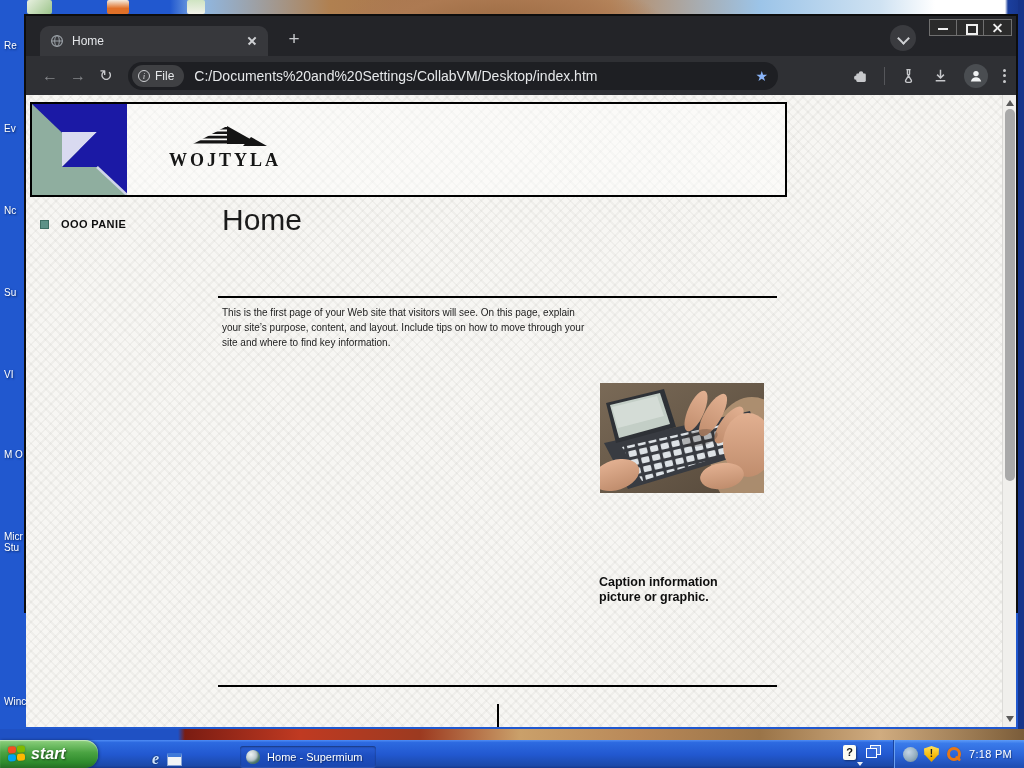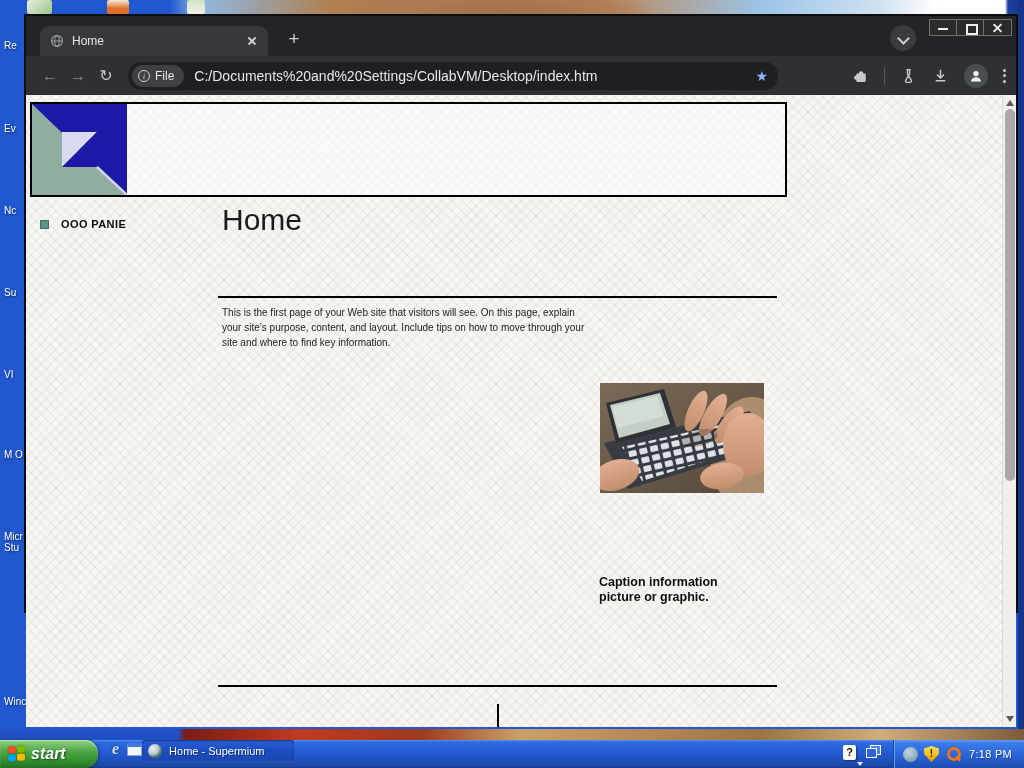--- a/index.html
+++ b/index.html
@@ -84,33 +84,33 @@
   .rule { position:absolute; left:192px; width:559px; height:2px; background:#000; }
   .rule1 { top:201px; } .rule2 { top:590px; }
   .para { position:absolute; left:196px; width:366px; font-size:10px; line-height:15.2px; color:#1c1c1c; }
   .para1 { top:210px; } .para2 { top:278px; }
   .photo { position:absolute; left:574px; top:288px; width:164px; height:110px; }
   .caption { position:absolute; left:573px; top:480px; width:160px; font-size:12.5px; line-height:14.5px; font-weight:bold; color:#0e0e0e; }
   .tick { position:absolute; left:471px; top:609px; width:2px; height:23px; background:#000; }
 
   
   .taskbar { position:absolute; left:0; top:740px; width:1024px; height:28px;
-    background:linear-gradient(180deg,#4f8df5 0%,#2d6ae0 9%,#2258d0 52%,#1c49a8 92%,#16388c 100%); display:flex; align-items:flex-start; }
+    background:linear-gradient(180deg,#4f8df5 0%,#2d6ae0 9%,#2258d0 52%,#1c49a8 92%,#16388c 100%); display:flex; align-items:flex-end;gap:40px; }
   .startbtn { width:98px; height:28px; border-radius:0 13px 13px 0;
     background:linear-gradient(180deg,#8ed17f 0%,#4aa342 45%,#2f8b2c 80%,#256f24 100%);
     box-shadow:inset 0 1px 1px rgba(255,255,255,.5), 1px 0 3px rgba(0,0,0,.4);
     display:flex; align-items:center; padding-left:8px; }
   .winflag { width:17px; height:16px; display:grid; grid-template-columns:8px 8px; grid-template-rows:7px 7px; gap:1px; transform:skewY(-4deg); }
   .winflag i { border-radius:2px 3px 2px 3px; box-shadow:0 0 2px rgba(0,0,0,.35); }
   .wf-r{background:#f25022;} .wf-g{background:#7fba00;} .wf-b{background:#00a4ef;} .wf-y{background:#ffb900;}
   .start-text { color:#fff; font-size:16px; font-weight:bold; font-style:italic; margin-left:6px; text-shadow:1px 1px 2px rgba(0,0,0,.55); }
   .ql { display:flex; align-items:center; margin-left:14px; gap:8px; }
   .ql-e { color:#cfe4ff; font-family:"Liberation Serif",serif; font-style:italic; font-weight:bold; font-size:16px; text-shadow:0 0 2px #123; }
   .ql-win { width:15px; height:13px; background:#f2f4f6; border:1px solid #8aa6d6; border-top:4px solid #3f79d9; border-radius:1px; }
-  .taskbtn { width:152px; height:22px; border-radius:3px;
+  .taskbtn { margin-left:18px; width:136px; height:22px; border-radius:3px;
     background:linear-gradient(180deg,#2a60d6 0%,#1d4ec0 45%,#1a46ae 100%);
     box-shadow:inset 0 1px 2px rgba(0,0,0,.45), inset 0 -1px 1px rgba(255,255,255,.12);
     display:flex; align-items:center; padding:0 6px; }
   .sm-logo { width:14px; height:14px; border-radius:7px;
     background:radial-gradient(circle at 35% 32%, #eef3f4 0%, #b9c6ca 45%, #7d9298 70%, #4e6a68 100%);
     box-shadow:inset -2px -2px 2px rgba(30,90,60,.55); }
   .taskbtn span { color:#fff; font-size:11px; margin-left:7px; text-shadow:1px 1px 1px rgba(0,0,0,.4); white-space:nowrap; }
   .tb-float { position:absolute; display:flex; align-items:flex-start; gap:10px; left:843px; top:745px; }
   .help-ic { width:13px; height:15px; background:#fdfdf2; border-radius:2px; color:#111; font-size:11px; font-weight:bold; text-align:center; line-height:15px; box-shadow:1px 1px 2px rgba(0,0,0,.4); }
   .layers-ic { position:relative; width:14px; height:12px; }
@@ -218,20 +218,36 @@
       <div class="page">
 
         <div class="hdr-box">
           <div class="hdr-logo">
             <svg width="95" height="91" viewBox="0 0 95 91" preserveAspectRatio="none">
               <rect x="0" y="0" width="95" height="91" fill="#8fae9f"></rect>
               <polygon points="0,0 95,0 95,91" fill="#1b19a5"></polygon>
               <polygon points="30,28 65,28 30,63" fill="#d9daf0"></polygon>
               <polygon points="65,28 65,63 30,63" fill="#1b19a5"></polygon>
               <line x1="65" y1="63" x2="95" y2="91" stroke="#cfd4e8" stroke-width="2.5"></line>
+            </svg>
+          </div>
+          <div class="hdr-brand">
+            <svg width="124" height="52" viewBox="0 0 124 52">
+              <defs>
+                <clipPath id="stripes">
+                  <rect x="0" y="3" width="124" height="2.4"></rect>
+                  <rect x="0" y="7.4" width="124" height="2.6"></rect>
+                  <rect x="0" y="11.8" width="124" height="2.8"></rect>
+                  <rect x="0" y="16.2" width="124" height="3.4"></rect>
+                </clipPath>
+              </defs>
+              <polygon points="64,2 30,20 64,20" fill="#141414" clip-path="url(#stripes)"></polygon>
+              <polygon points="64,2 96,20 64,20" fill="#141414"></polygon>
+              <polygon points="88,13 104,22 80,22" fill="#141414"></polygon>
+              <text x="62" y="42" text-anchor="middle" font-size="18" font-weight="bold" letter-spacing="3" fill="#161616">WOJTYLA</text>
             </svg>
           </div>
         </div>
 
         <div class="nav-item">
           <div class="nav-bullet"></div>
           <span class="nav-label">OOO PANIE</span>
         </div>
 
         <h1 class="h1">Home</h1>

